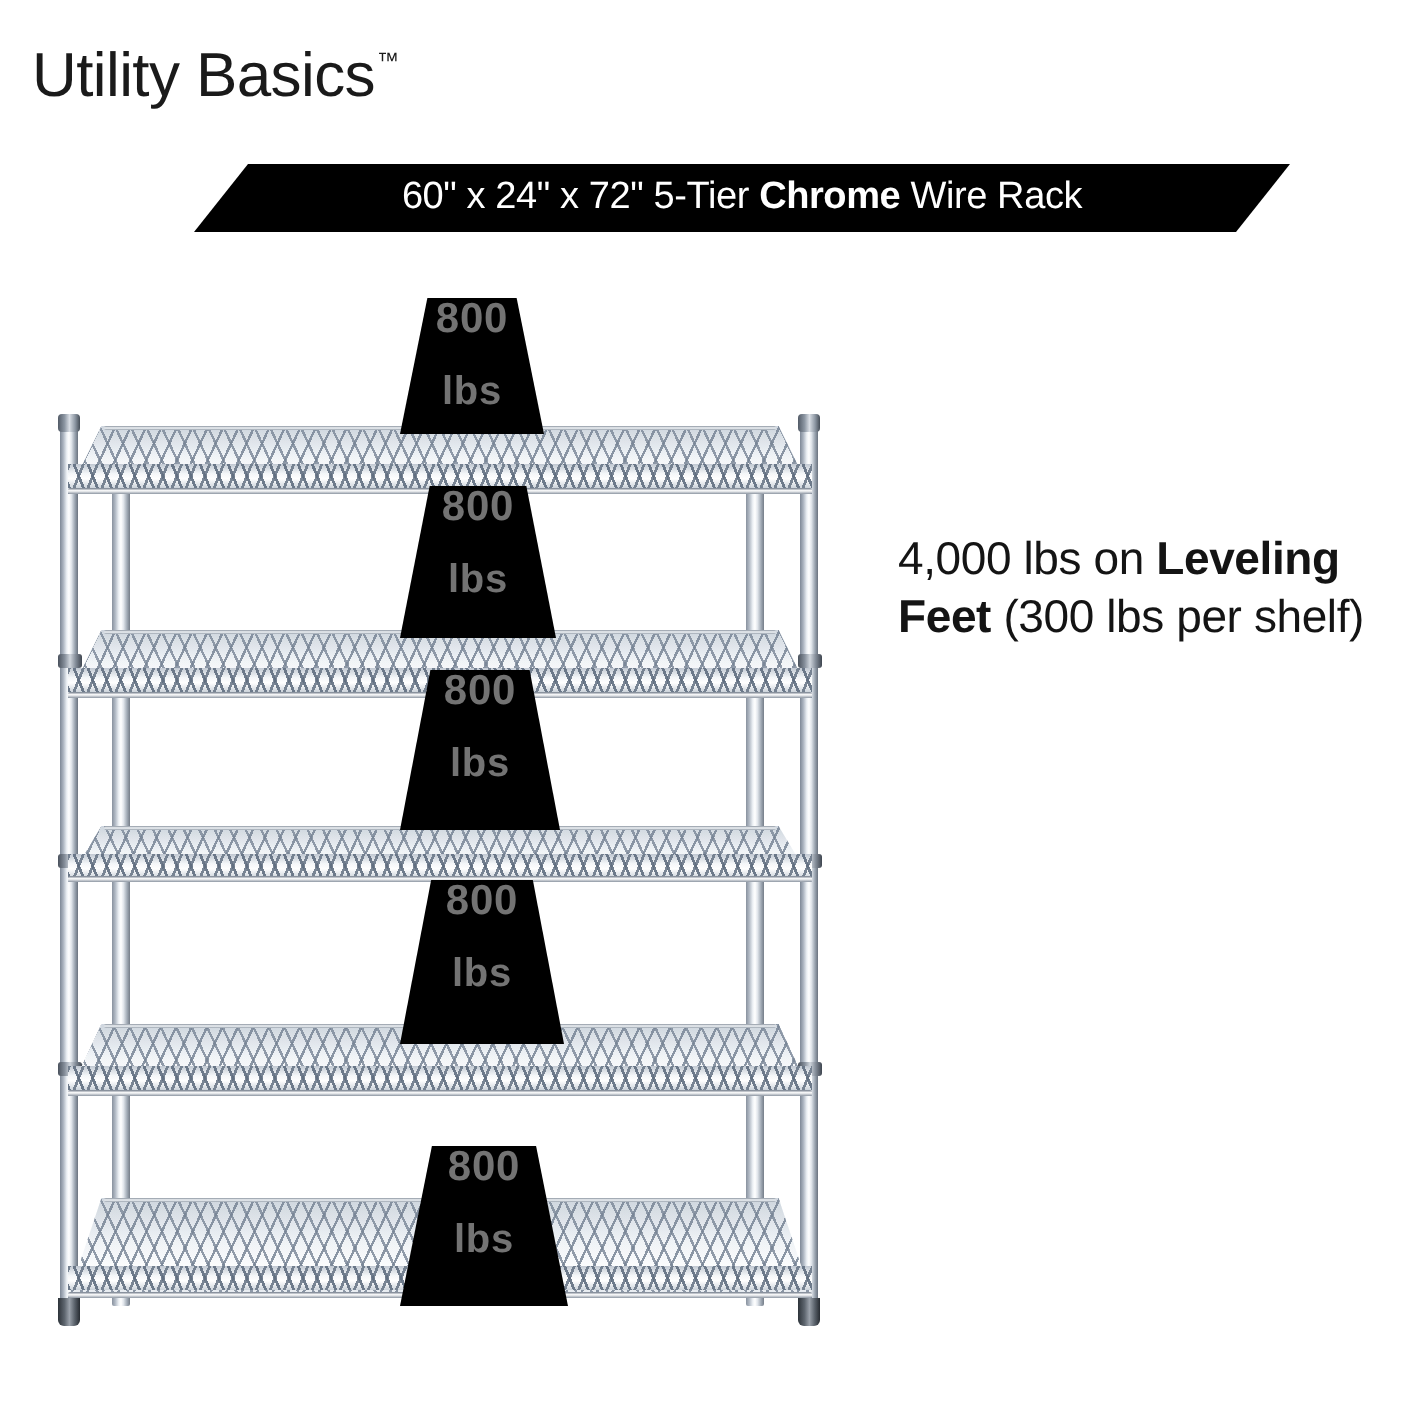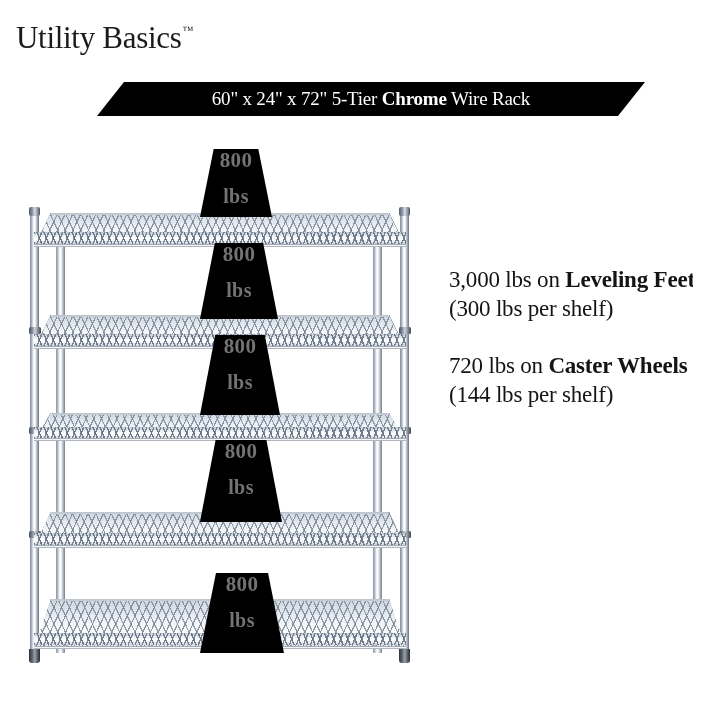--- a/index.html
+++ b/index.html
@@ -6,21 +6,21 @@
     margin: 0;
     padding: 0;
     background: #ffffff;
   }
   #page {
     position: relative;
     width: 693px;
     height: 713px;
     background: #ffffff;
     overflow: hidden;
-    font-family: Liberation Serif, serif;
+    font-family: Liberation Sans, sans-serif;
     color: #111111;
   }
 
   
   #brand-title {
     position: absolute;
     left: 16px;
     top: 20px;
     font-size: 31px;
     font-weight: 400;
@@ -293,18 +293,17 @@
     <span class="num">800</span>
     <span class="unit">lbs</span>
   </div>
 
   <div class="badge" style="left:200px; top:573px; width:84px; height:80px;">
     <span class="num">800</span>
     <span class="unit">lbs</span>
   </div>
 
   <div id="copy">
-    <div class="copy-block copy-para"><span>3,000 lbs on </span><b>Leveling Feet</b><span> (300 lbs per shelf)</span></div>
-    <div class="copy-block copy-para"><span>720 lbs on </span><b>Caster Wheels</b><span> (144 lbs per shelf)</span></div>
+    <div class="copy-block copy-para"><span>4,000 lbs on </span><b>Leveling Feet</b><span> (300 lbs per shelf)</span></div>
   </div>
 
 
 </div>
 
 </body></html>

